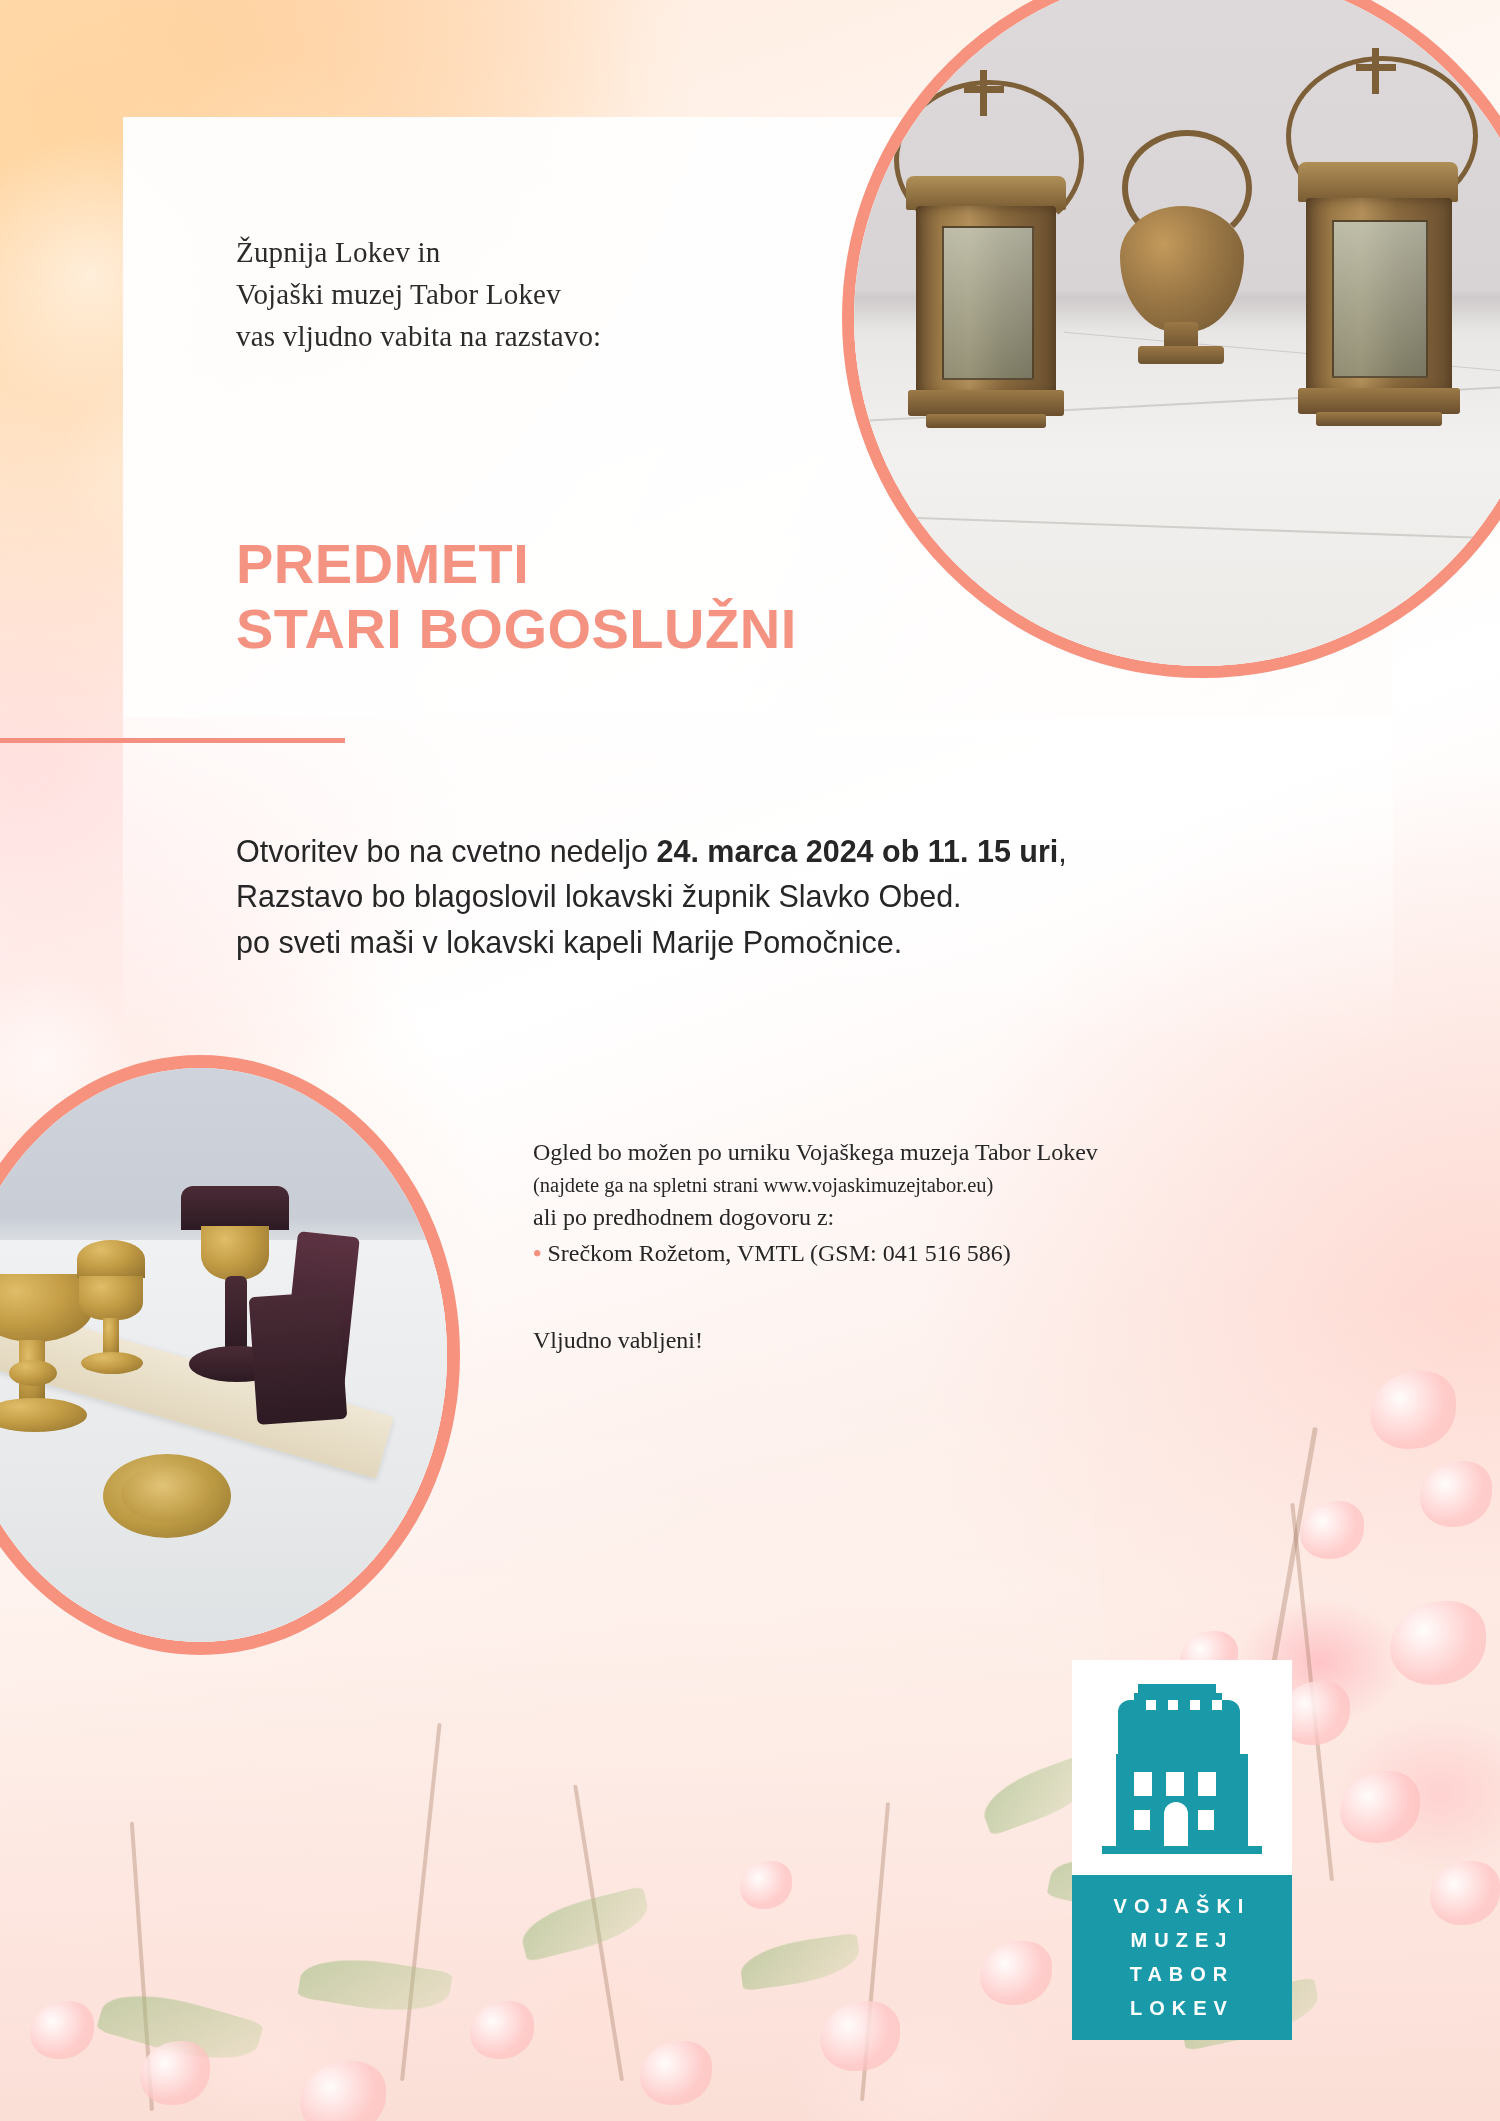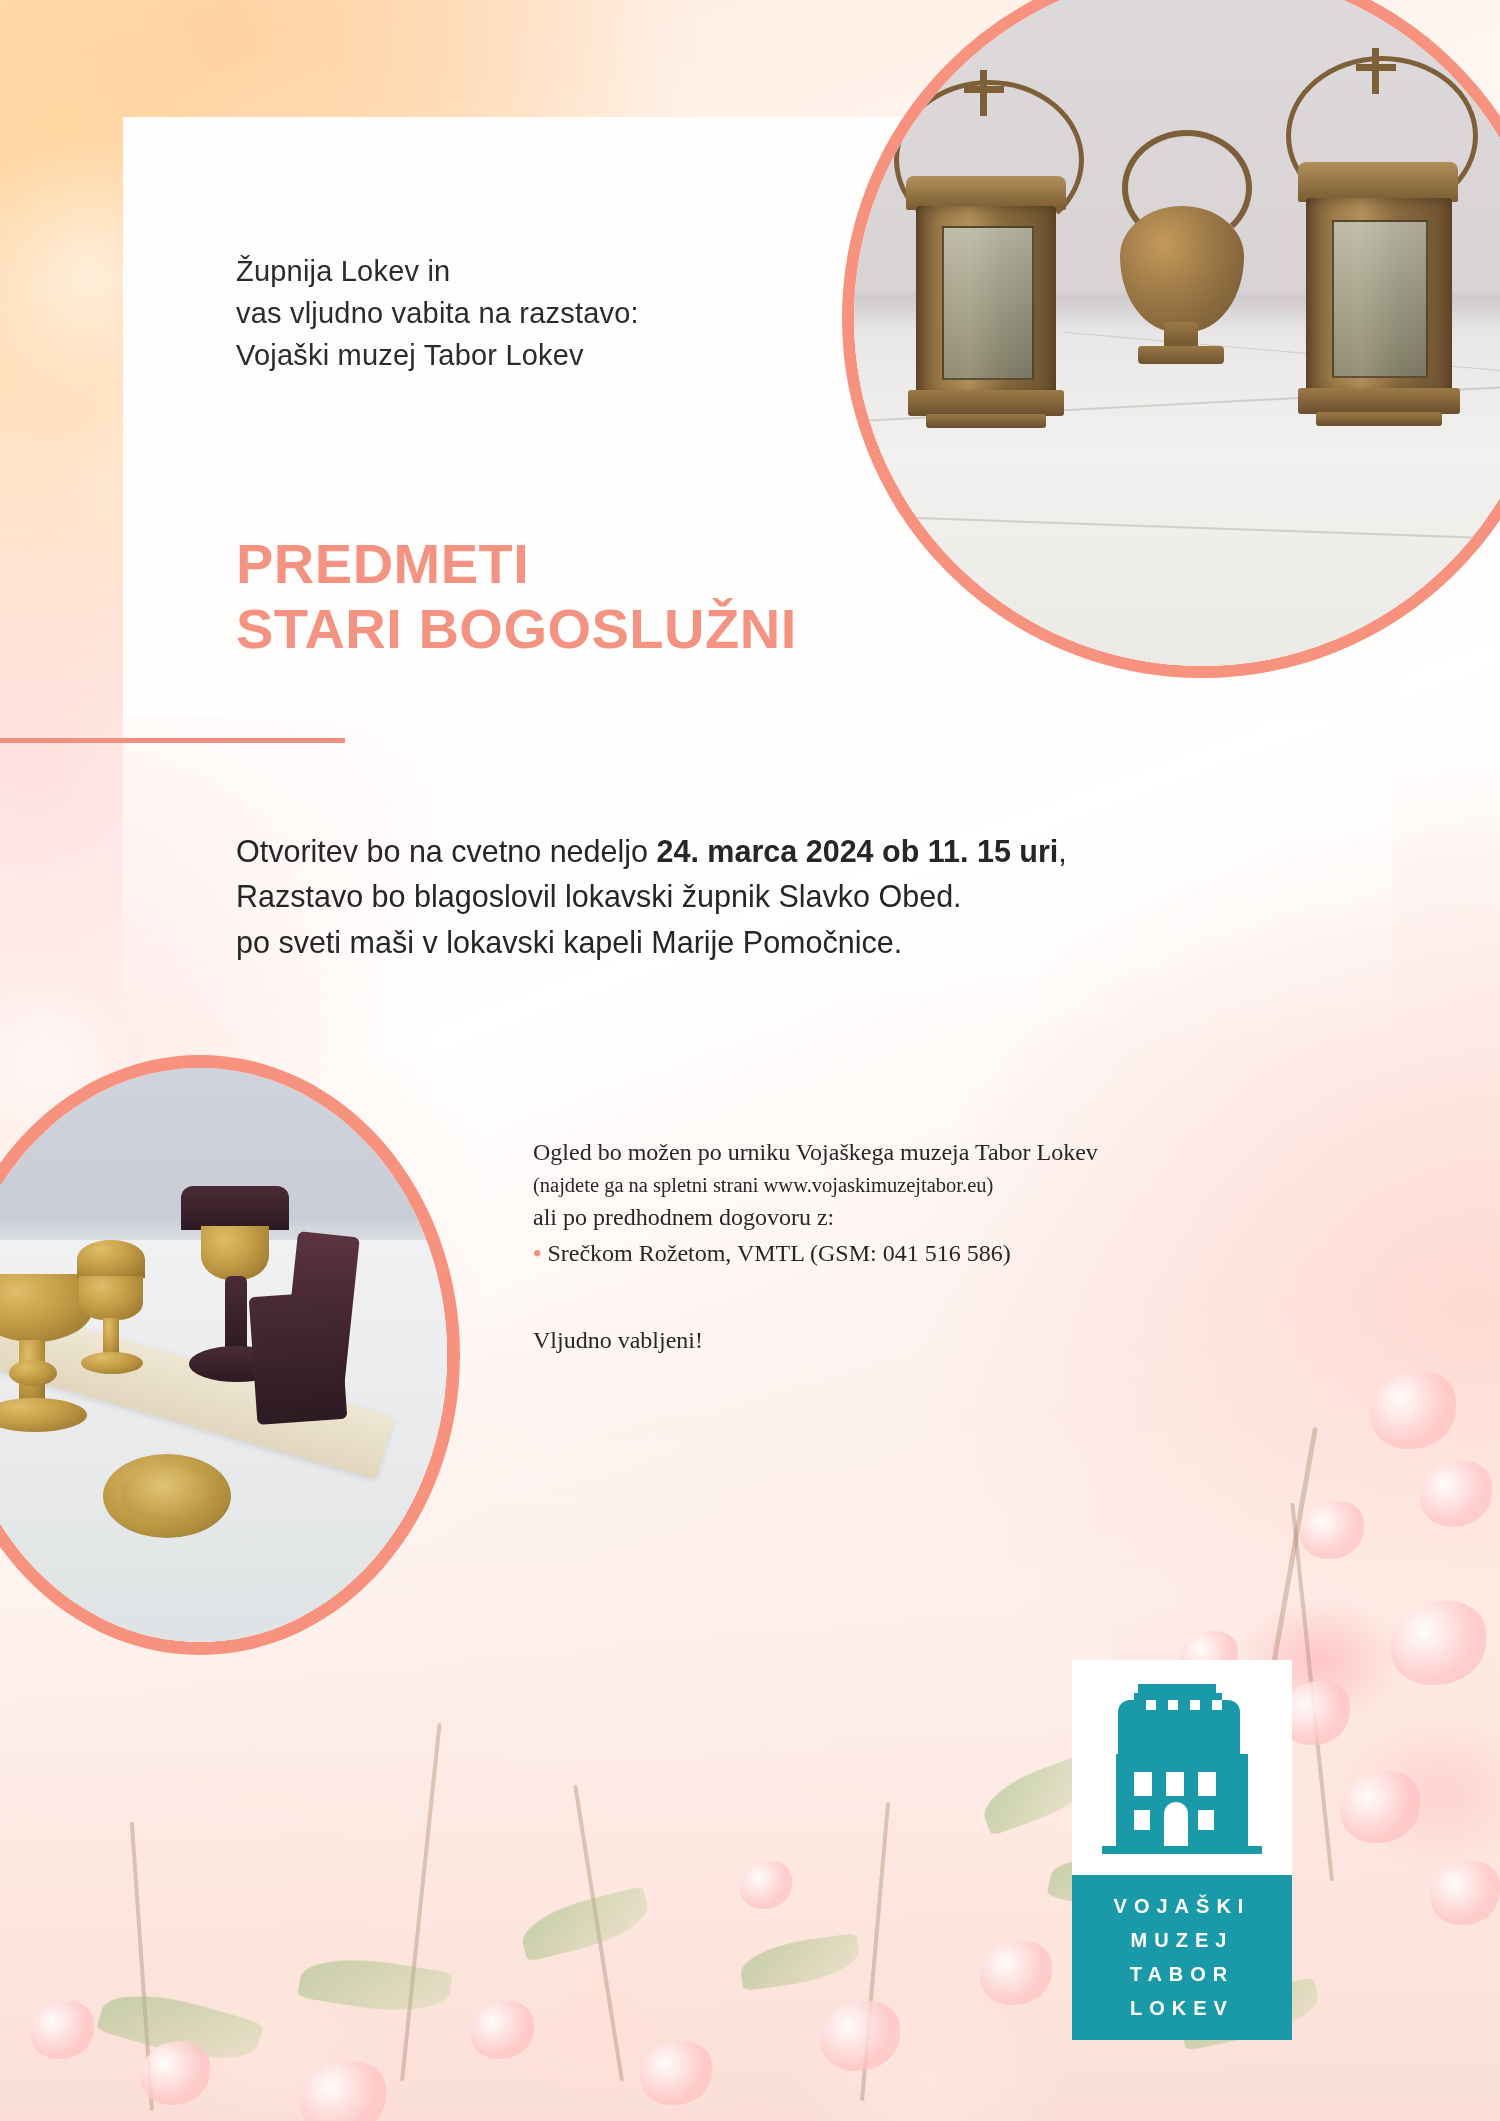--- a/index.html
+++ b/index.html
@@ -102,23 +102,23 @@
     top: 717px;
     width: 1270px;
     height: 330px;
     background: linear-gradient(180deg, rgba(255,255,255,0.80) 0%, rgba(255,255,255,0.25) 70%, rgba(255,255,255,0) 100%);
   }
 
   
   .intro {
     position: absolute;
     left: 236px;
-    top: 251px;
+    top: 232px;
     width: 620px;
-    font-family: Liberation Sans, sans-serif;
+    font-family: Liberation Serif, serif;
     font-size: 29px;
     line-height: 1.44;
     color: #2b2b2b;
     letter-spacing: 0.2px;
   }
   .title {
     position: absolute;
     left: 236px;
     top: 493px;
     width: 760px;
@@ -423,22 +423,22 @@
       <div class="dark-case" style="left:336px;top:166px;width:62px;height:172px;transform:rotate(6deg);background:linear-gradient(180deg,#5d3342,#2a1720);"></div>
       <div class="dark-case" style="left:300px;top:226px;width:90px;height:128px;transform:rotate(-4deg);"></div>
 
       <div class="plate" style="left:150px;top:386px;width:128px;height:84px;"></div>
       <div class="plate" style="left:168px;top:398px;width:92px;height:56px;background:radial-gradient(ellipse at 45% 35%, #e2c478 0%, #c2a04a 60%, #a18338 100%);"></div>
     </div>
   </div>
 
   <div class="intro">
     <div>Župnija Lokev in</div>
+    <div>Vojaški muzej Tabor Lokev</div>
     <div>vas vljudno vabita na razstavo:</div>
-    <div>Vojaški muzej Tabor Lokev</div>
   </div>
 
   <h1 class="title">
     <div>PREDMETI</div>
     <div>STARI BOGOSLUŽNI</div>
   </h1>
 
   <div class="rule"></div>
 
   <div class="lead">

